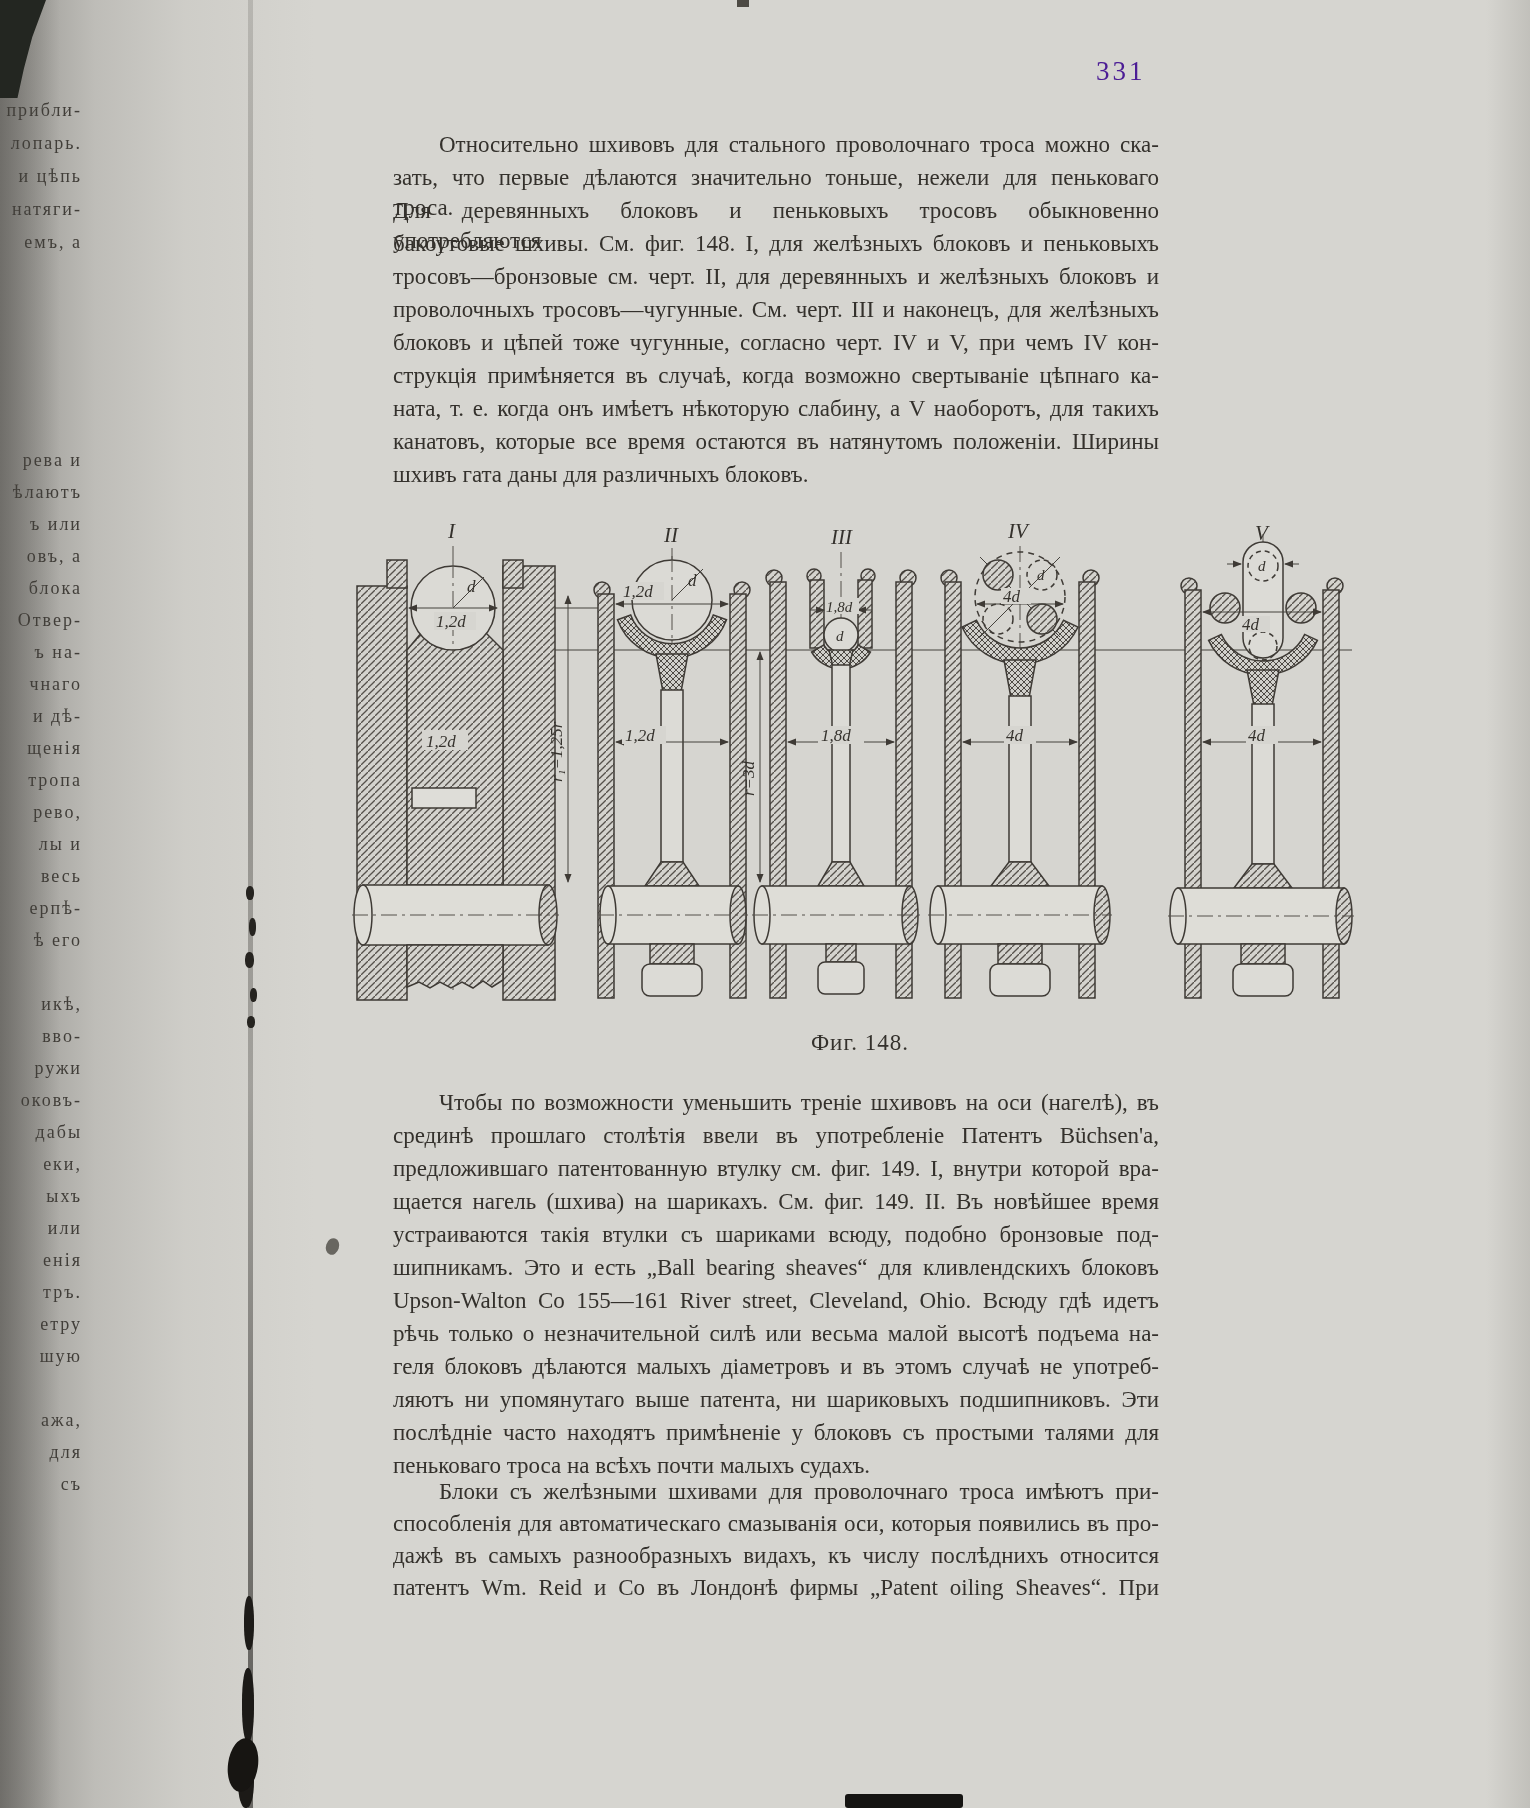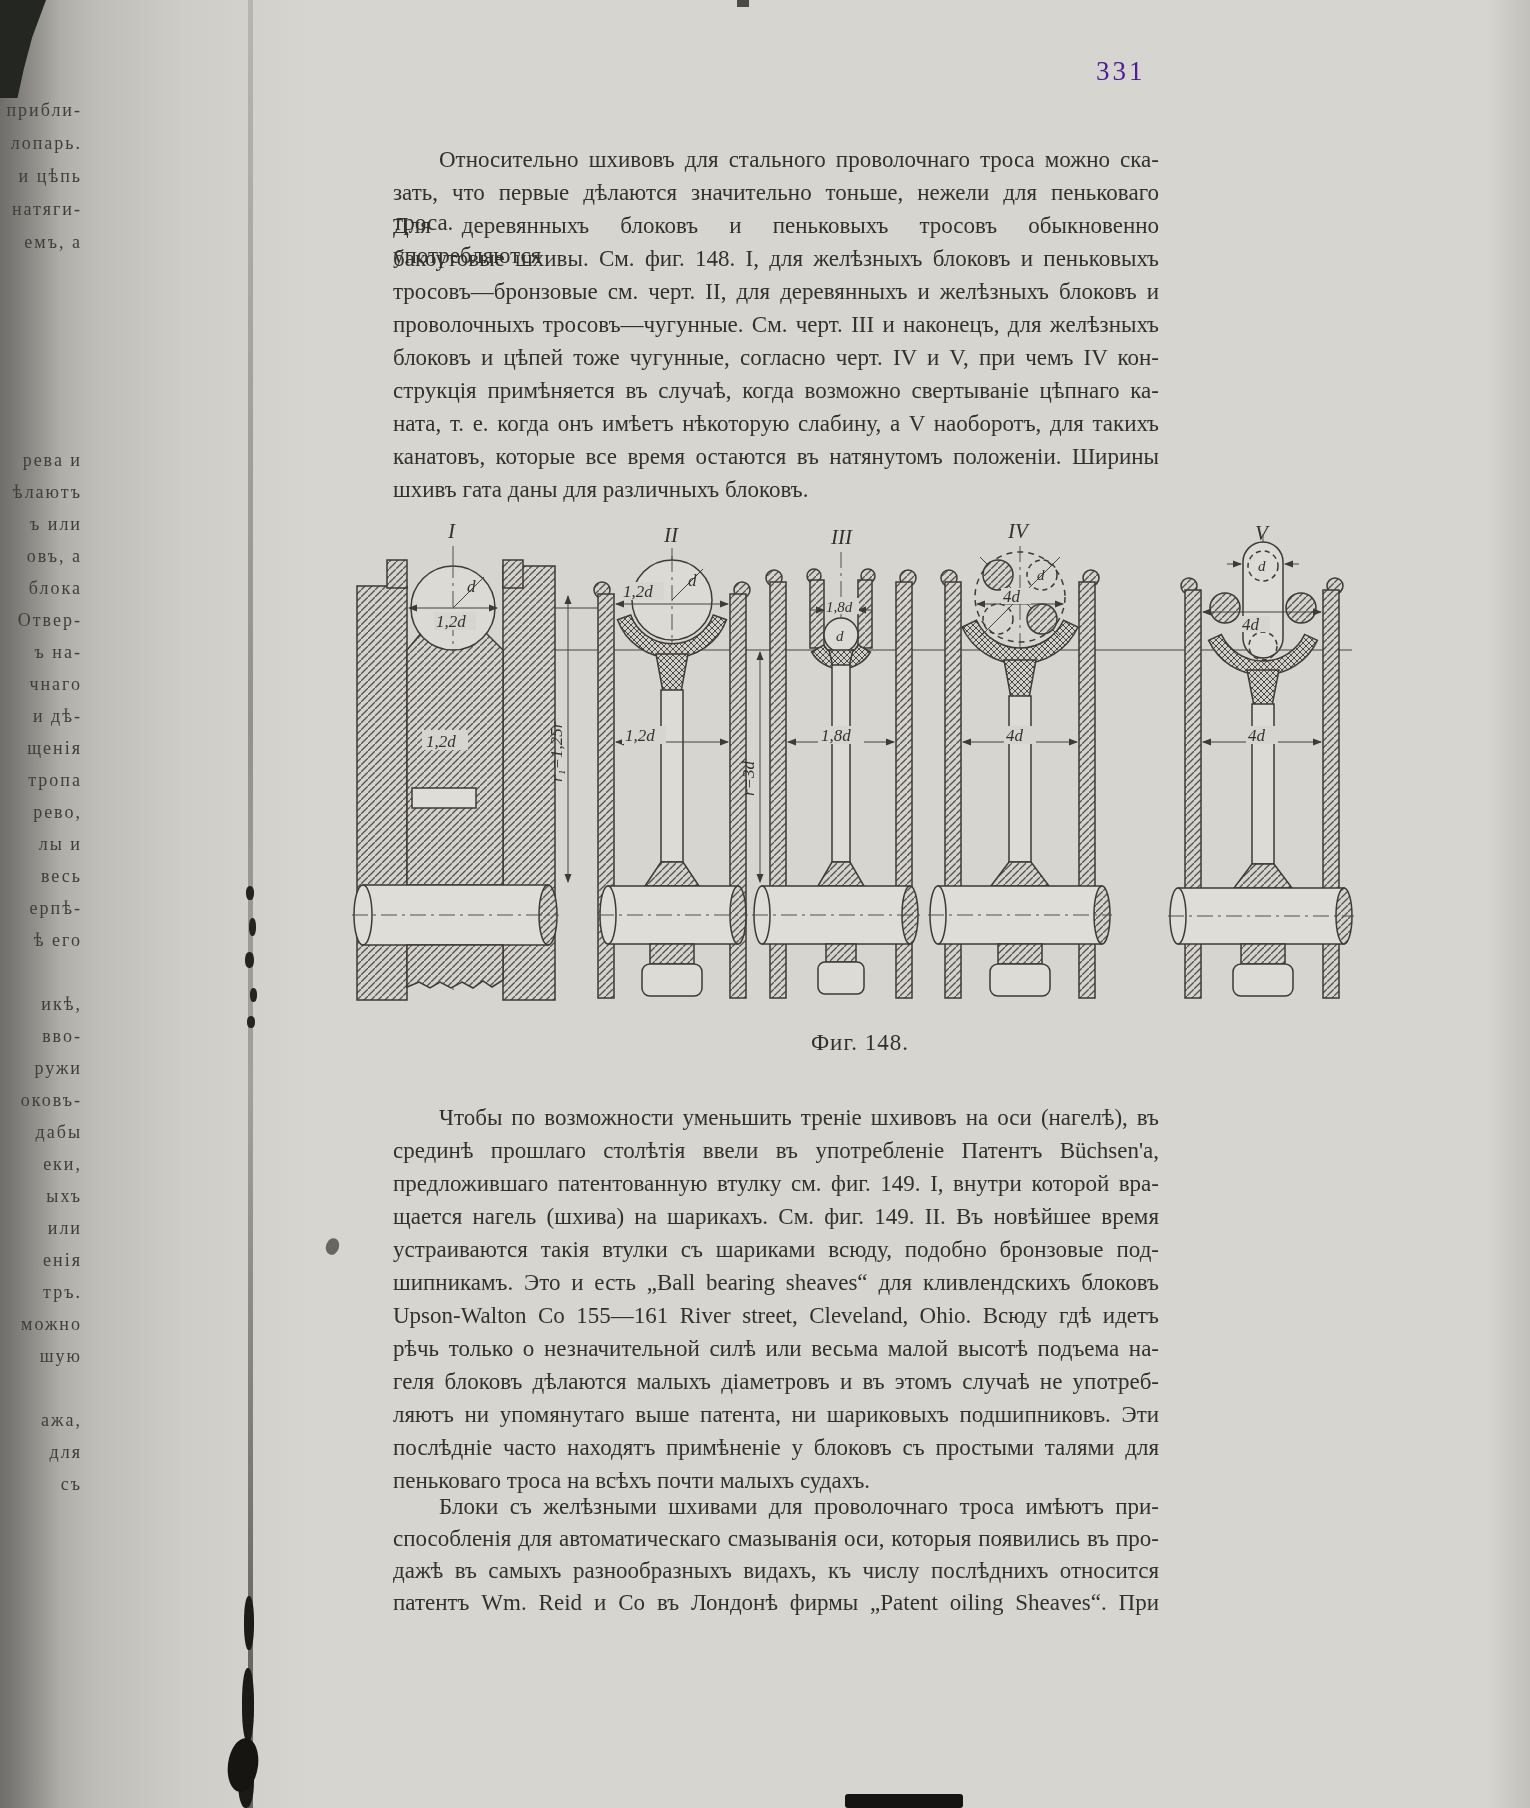--- a/index.html
+++ b/index.html
@@ -23,21 +23,21 @@
   .bottom-bar{position:absolute;left:845px;top:1794px;width:118px;height:14px;background:#151412;border-radius:3px;}
   .top-tick{position:absolute;left:737px;top:0;width:12px;height:7px;background:#4d4a44;}
   .blot{position:absolute;left:326px;top:1238px;width:13px;height:17px;border-radius:50%;
         background:#55524c;transform:rotate(18deg);opacity:.85;}
   
   .pagenum{position:absolute;left:1096px;top:56px;font-size:27px;letter-spacing:3px;color:#4c1d95;}
   
   .frag{position:absolute;left:0;width:82px;padding-right:3px;text-align:right;
         font-size:18px;letter-spacing:2px;color:#413e39;white-space:nowrap;overflow:hidden;}
   
-  .para{position:absolute;left:393px;width:766px;margin-top:15px;}
+  .para{position:absolute;left:393px;width:766px;}
   .pline{height:33px;line-height:30px;font-size:23px;text-align:justify;text-align-last:justify;
          white-space:normal;color:#34312c;}
   .p3 .pline{height:32px;}
   .indent{text-indent:46px;}
   .end{text-align-last:left;}
   
   .fig{position:absolute;left:340px;top:520px;width:1040px;height:545px;}
   .caption{position:absolute;left:780px;top:1030px;width:160px;text-align:center;
            font-size:23px;letter-spacing:1px;color:#34312c;}
   .ol{stroke:#3e3a35;stroke-width:1.5;}
@@ -96,21 +96,21 @@
   <span class="frag" style="top:994px">икѣ,</span>
   <span class="frag" style="top:1026px">вво-</span>
   <span class="frag" style="top:1058px">ружи</span>
   <span class="frag" style="top:1090px">оковъ-</span>
   <span class="frag" style="top:1122px">дабы</span>
   <span class="frag" style="top:1154px">еки,</span>
   <span class="frag" style="top:1186px">ыхъ</span>
   <span class="frag" style="top:1218px">или</span>
   <span class="frag" style="top:1250px">енія</span>
   <span class="frag" style="top:1282px">тръ.</span>
-  <span class="frag" style="top:1314px">можно</span>
+  <span class="frag" style="top:1314px">етру</span>
   <span class="frag" style="top:1346px">шую</span>
   <span class="frag" style="top:1410px">ажа,</span>
   <span class="frag" style="top:1442px">для</span>
   <span class="frag" style="top:1474px">съ</span>
 
   <div class="pagenum">331</div>
 
   <div class="para" style="top:130px">
     <div class="pline indent">Относительно шхивовъ для стального проволочнаго троса можно ска-</div>
     <div class="pline">зать, что первые дѣлаются значительно тоньше, нежели для пеньковаго троса.</div>

